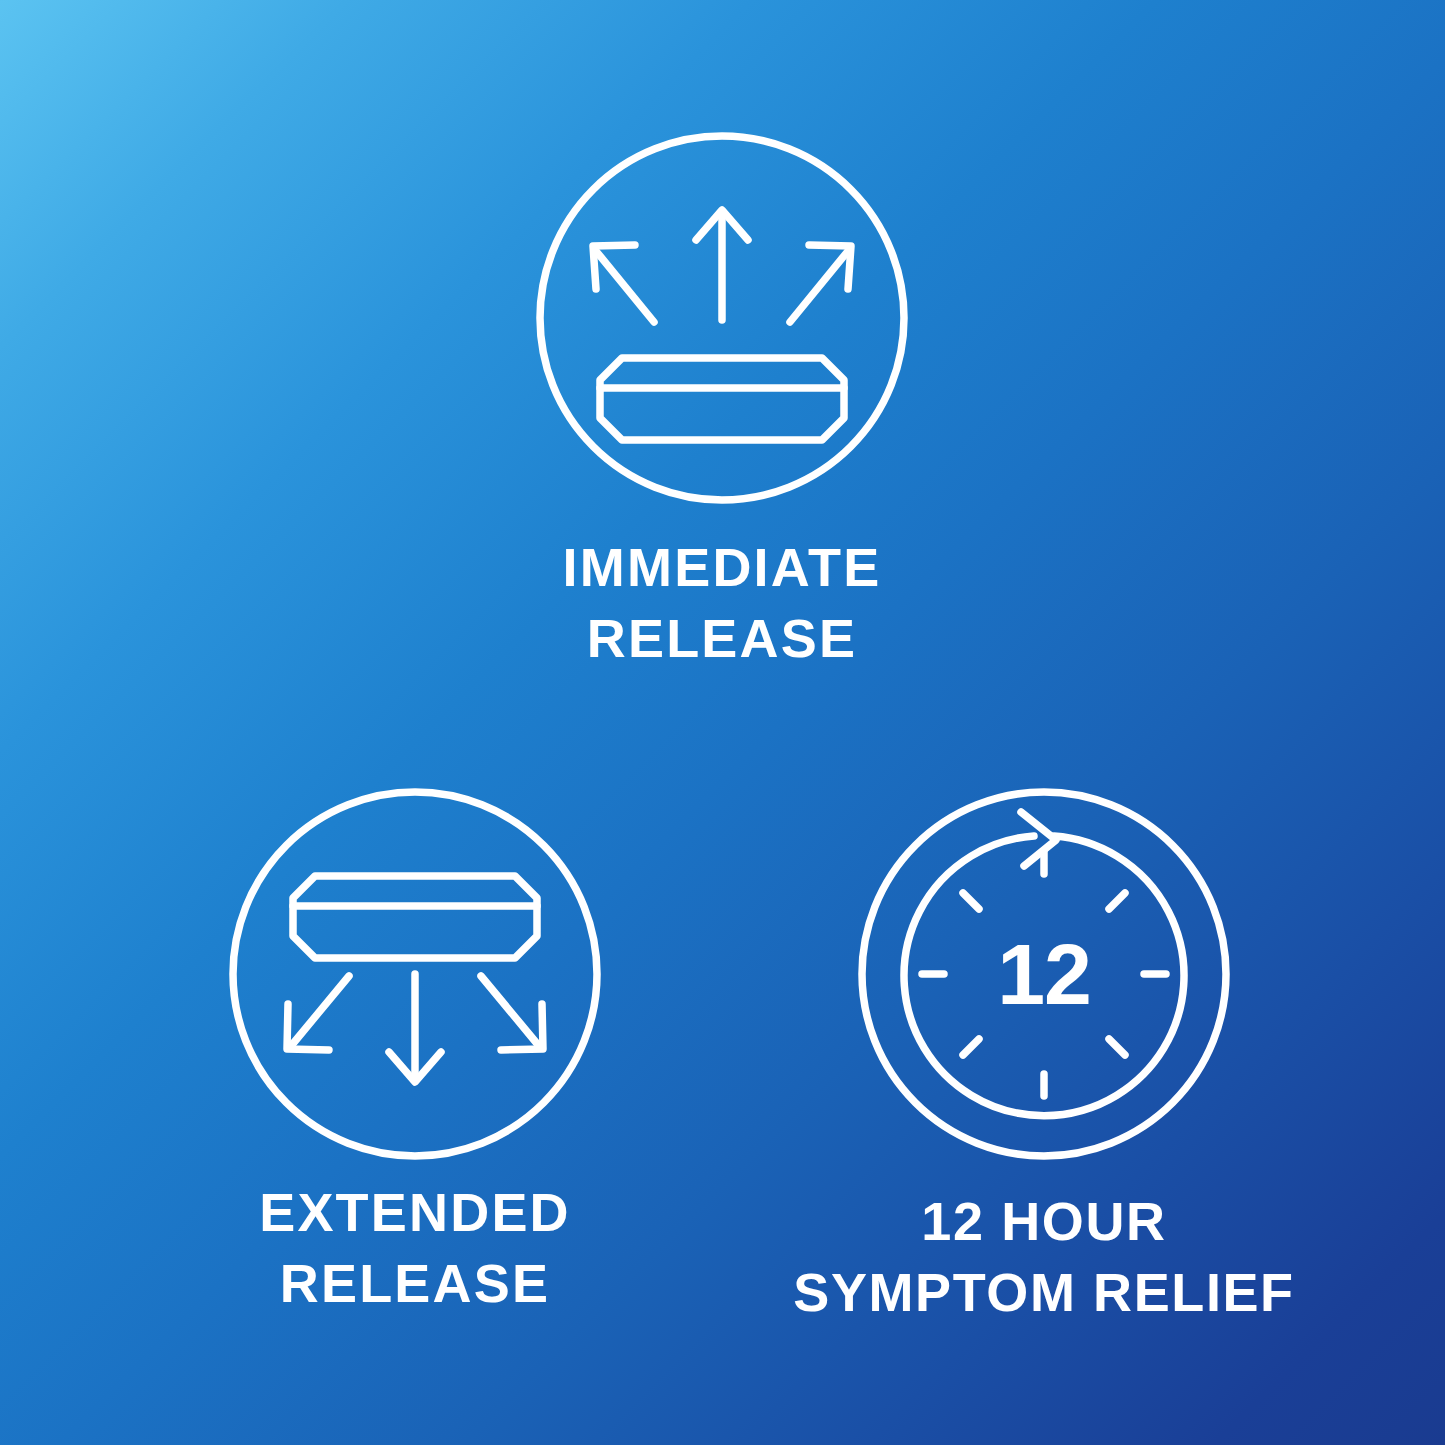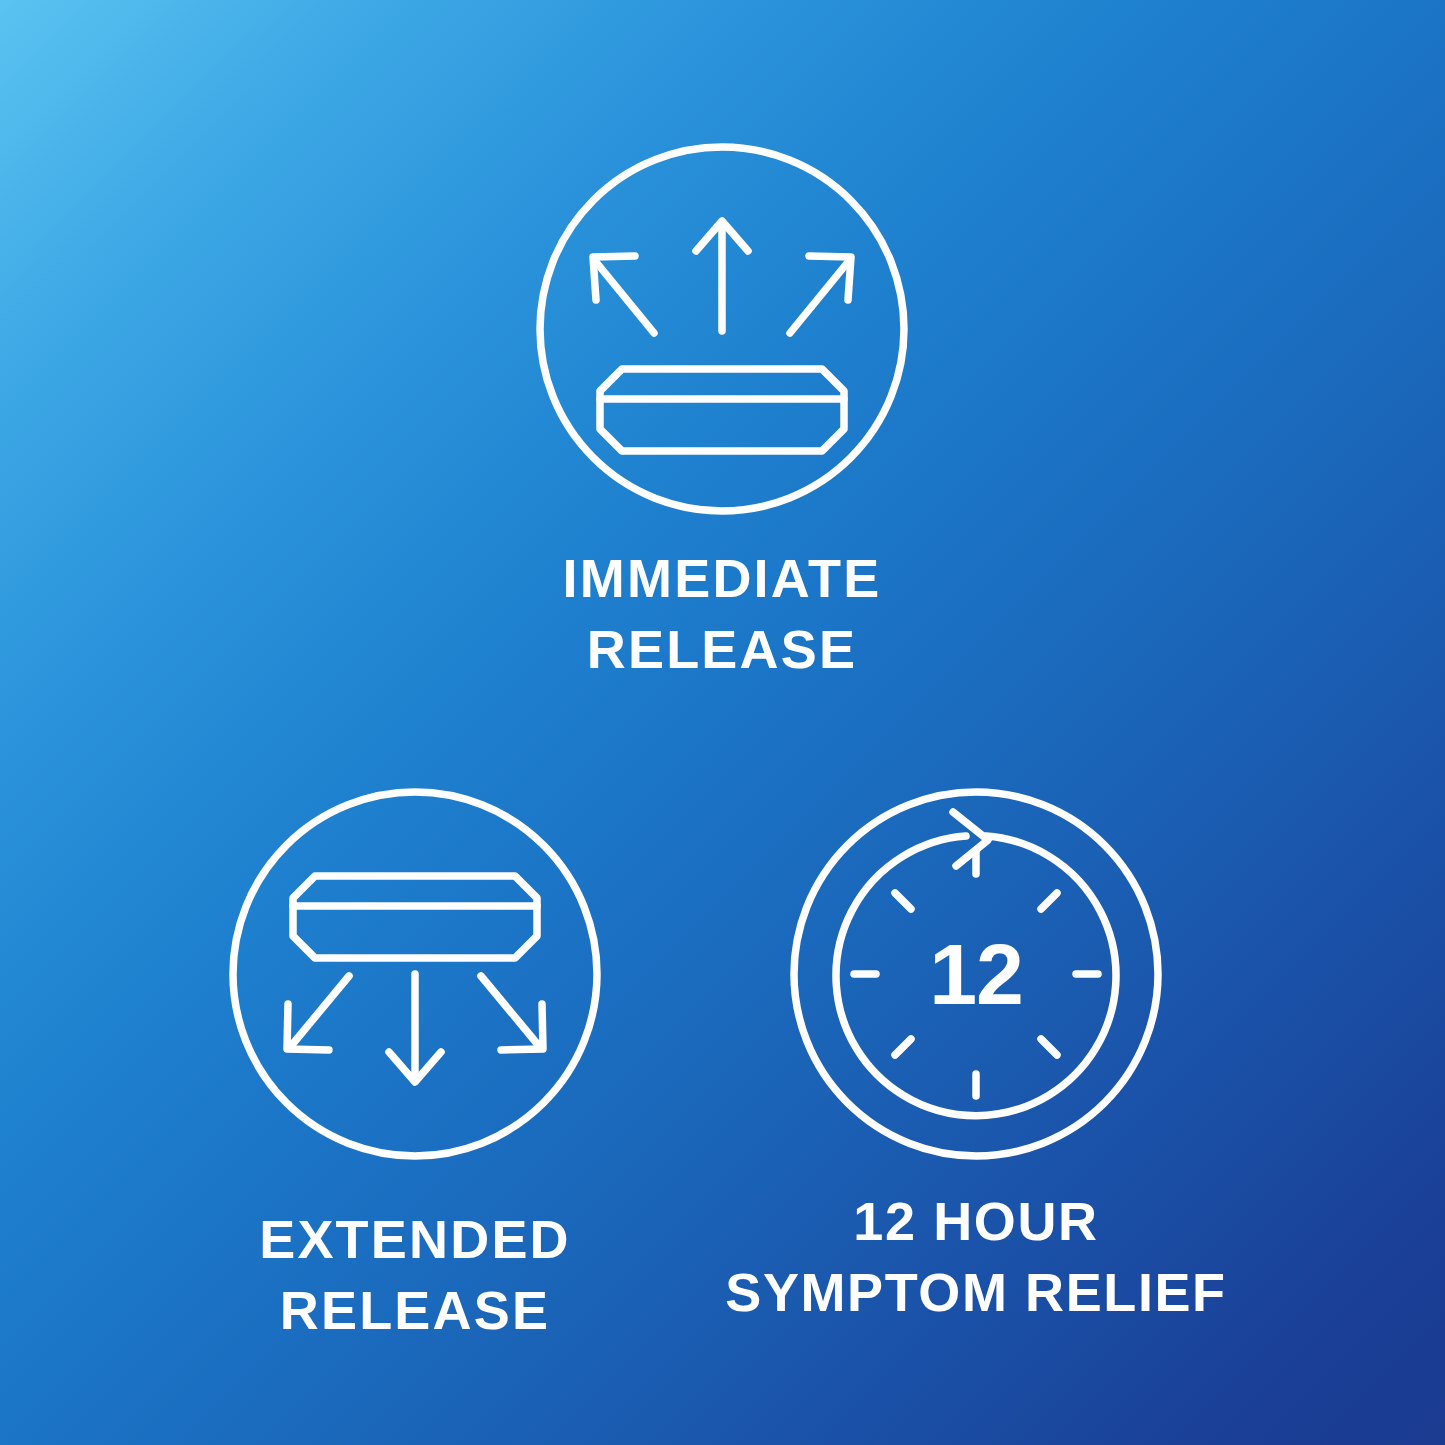--- a/index.html
+++ b/index.html
@@ -20,41 +20,41 @@
       #1A62B6 66%,
       #1A4FA6 80%,
       #1A3F97 92%,
       #1A3B90 100%);
     overflow:hidden;
   }
 
   
   .feature { position:absolute; display:flex; flex-direction:column; align-items:center; }
 
-  #feature-immediate { left:422px; top:143px;  width:600px; }
+  #feature-immediate { left:422px; top:132px;  width:600px; }
   #feature-extended  { left:115px; top:788px;  width:600px; }
-  #feature-twelve    { left:676px; top:788px;  width:600px; }
+  #feature-twelve    { left:744px; top:788px;  width:600px; }
 
   .icon-wrap { width:372px; height:372px; display:block; }
   .icon-wrap svg { display:block; width:372px; height:372px; }
 
   .label {
     color:#ffffff;
     font-weight:900;
     font-size:54px;
     line-height:1.32;
     letter-spacing:2.2px;
     text-align:center;
     text-transform:uppercase;
     font-stretch:condensed;
     white-space:pre-line;
     -webkit-font-smoothing:antialiased;
   }
   #label-immediate { margin-top:28px; }
-  #label-extended  { margin-top:44px; }
+  #label-extended  { margin-top:17px; }
   #label-twelve    { margin-top:26px; letter-spacing:1.6px; }
 </style>
 </head>
 <body>
 
 <div id="poster">
 
   <div class="feature" id="feature-immediate">
     <div class="icon-wrap">
       <svg viewBox="0 0 372 372" aria-hidden="true">

